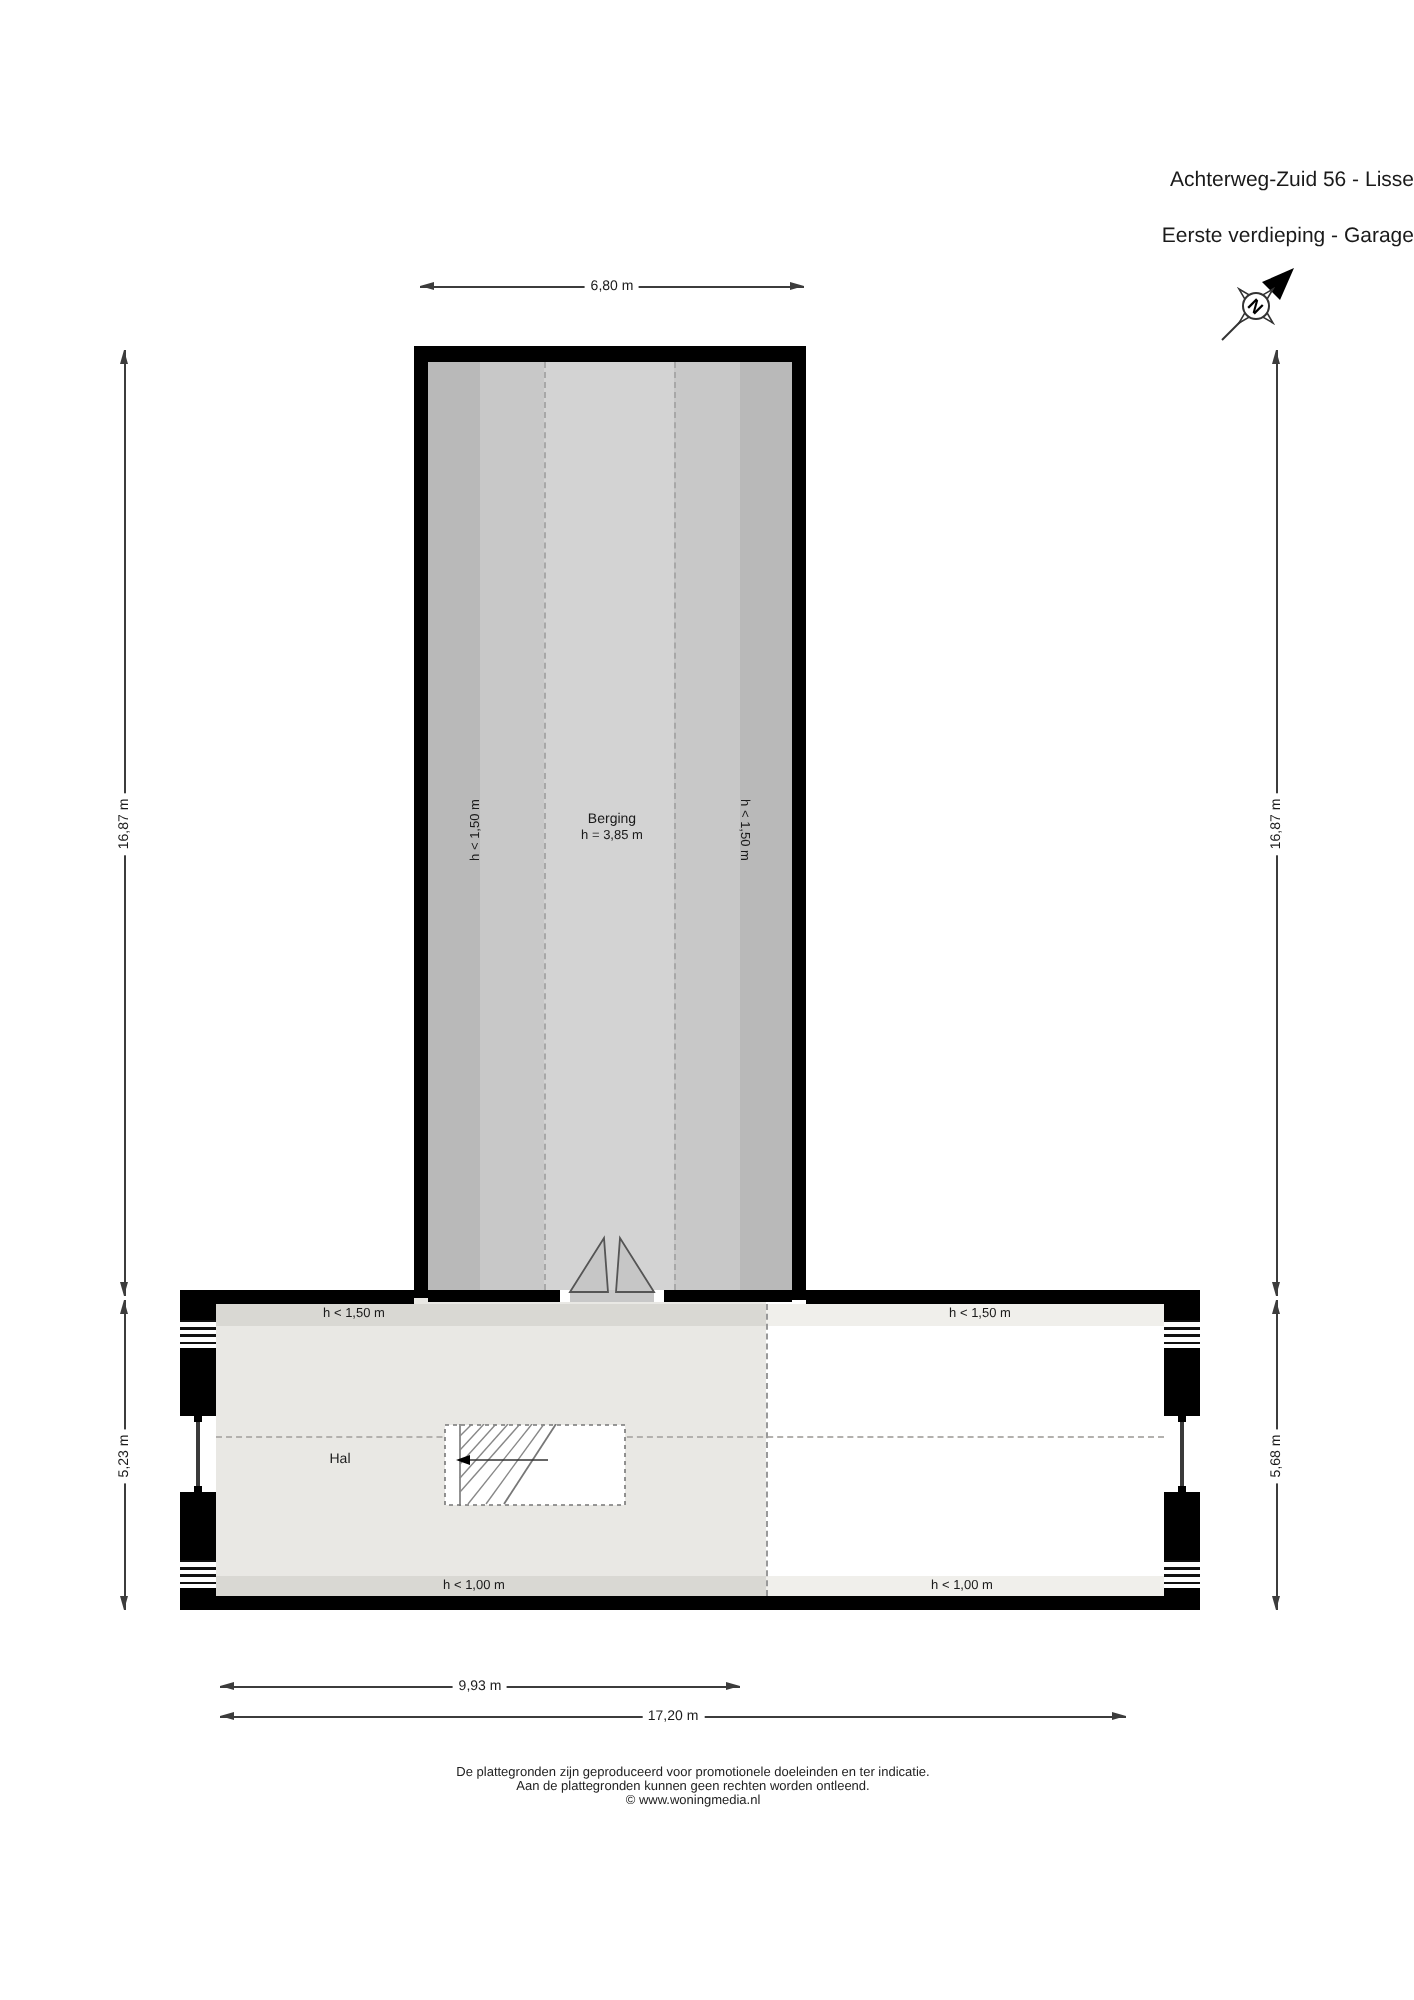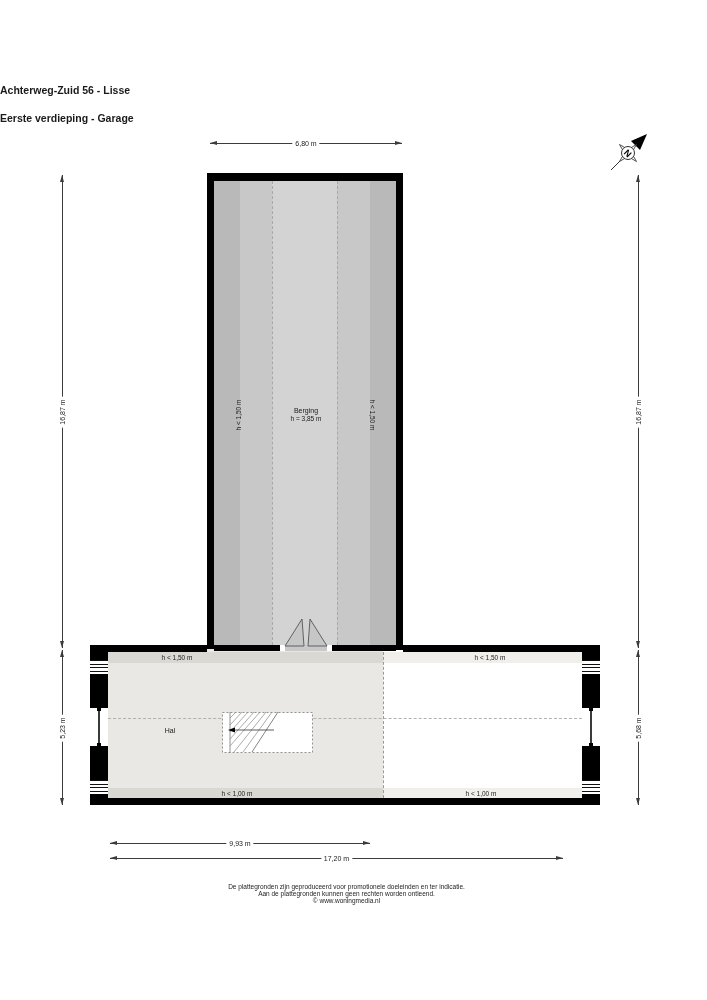--- a/index.html
+++ b/index.html
@@ -1,20 +1,20 @@
 <!DOCTYPE html>
 <html><head>
 <meta charset="utf-8">
 <style>
   html,body{margin:0;padding:0;background:#fff;}
   #plan{position:relative;width:707px;height:1000px;background:#fff;overflow:hidden;
         font-family:"Liberation Sans", sans-serif;color:#1a1a1a;}
   .abs{position:absolute;}
   
-  .title{left:0;width:707px;text-align:left;font-weight:bold;font-size:10.5px;line-height:12px;}
+  .title{left:0;width:707px;text-align:right;font-weight:normal;font-size:10.5px;line-height:12px;}
   
   .wall{position:absolute;background:#000;}
   
   .floor{position:absolute;}
   .dashv{position:absolute;width:0;border-left:1px dashed #a8a8a8;}
   .dashh{position:absolute;height:0;border-top:1px dashed #b3b1ae;}
   
   .sidewall{position:absolute;width:18px;height:160px;}
   .sidewall>div{position:absolute;left:0;width:18px;}
   .swb{background:#000;}

